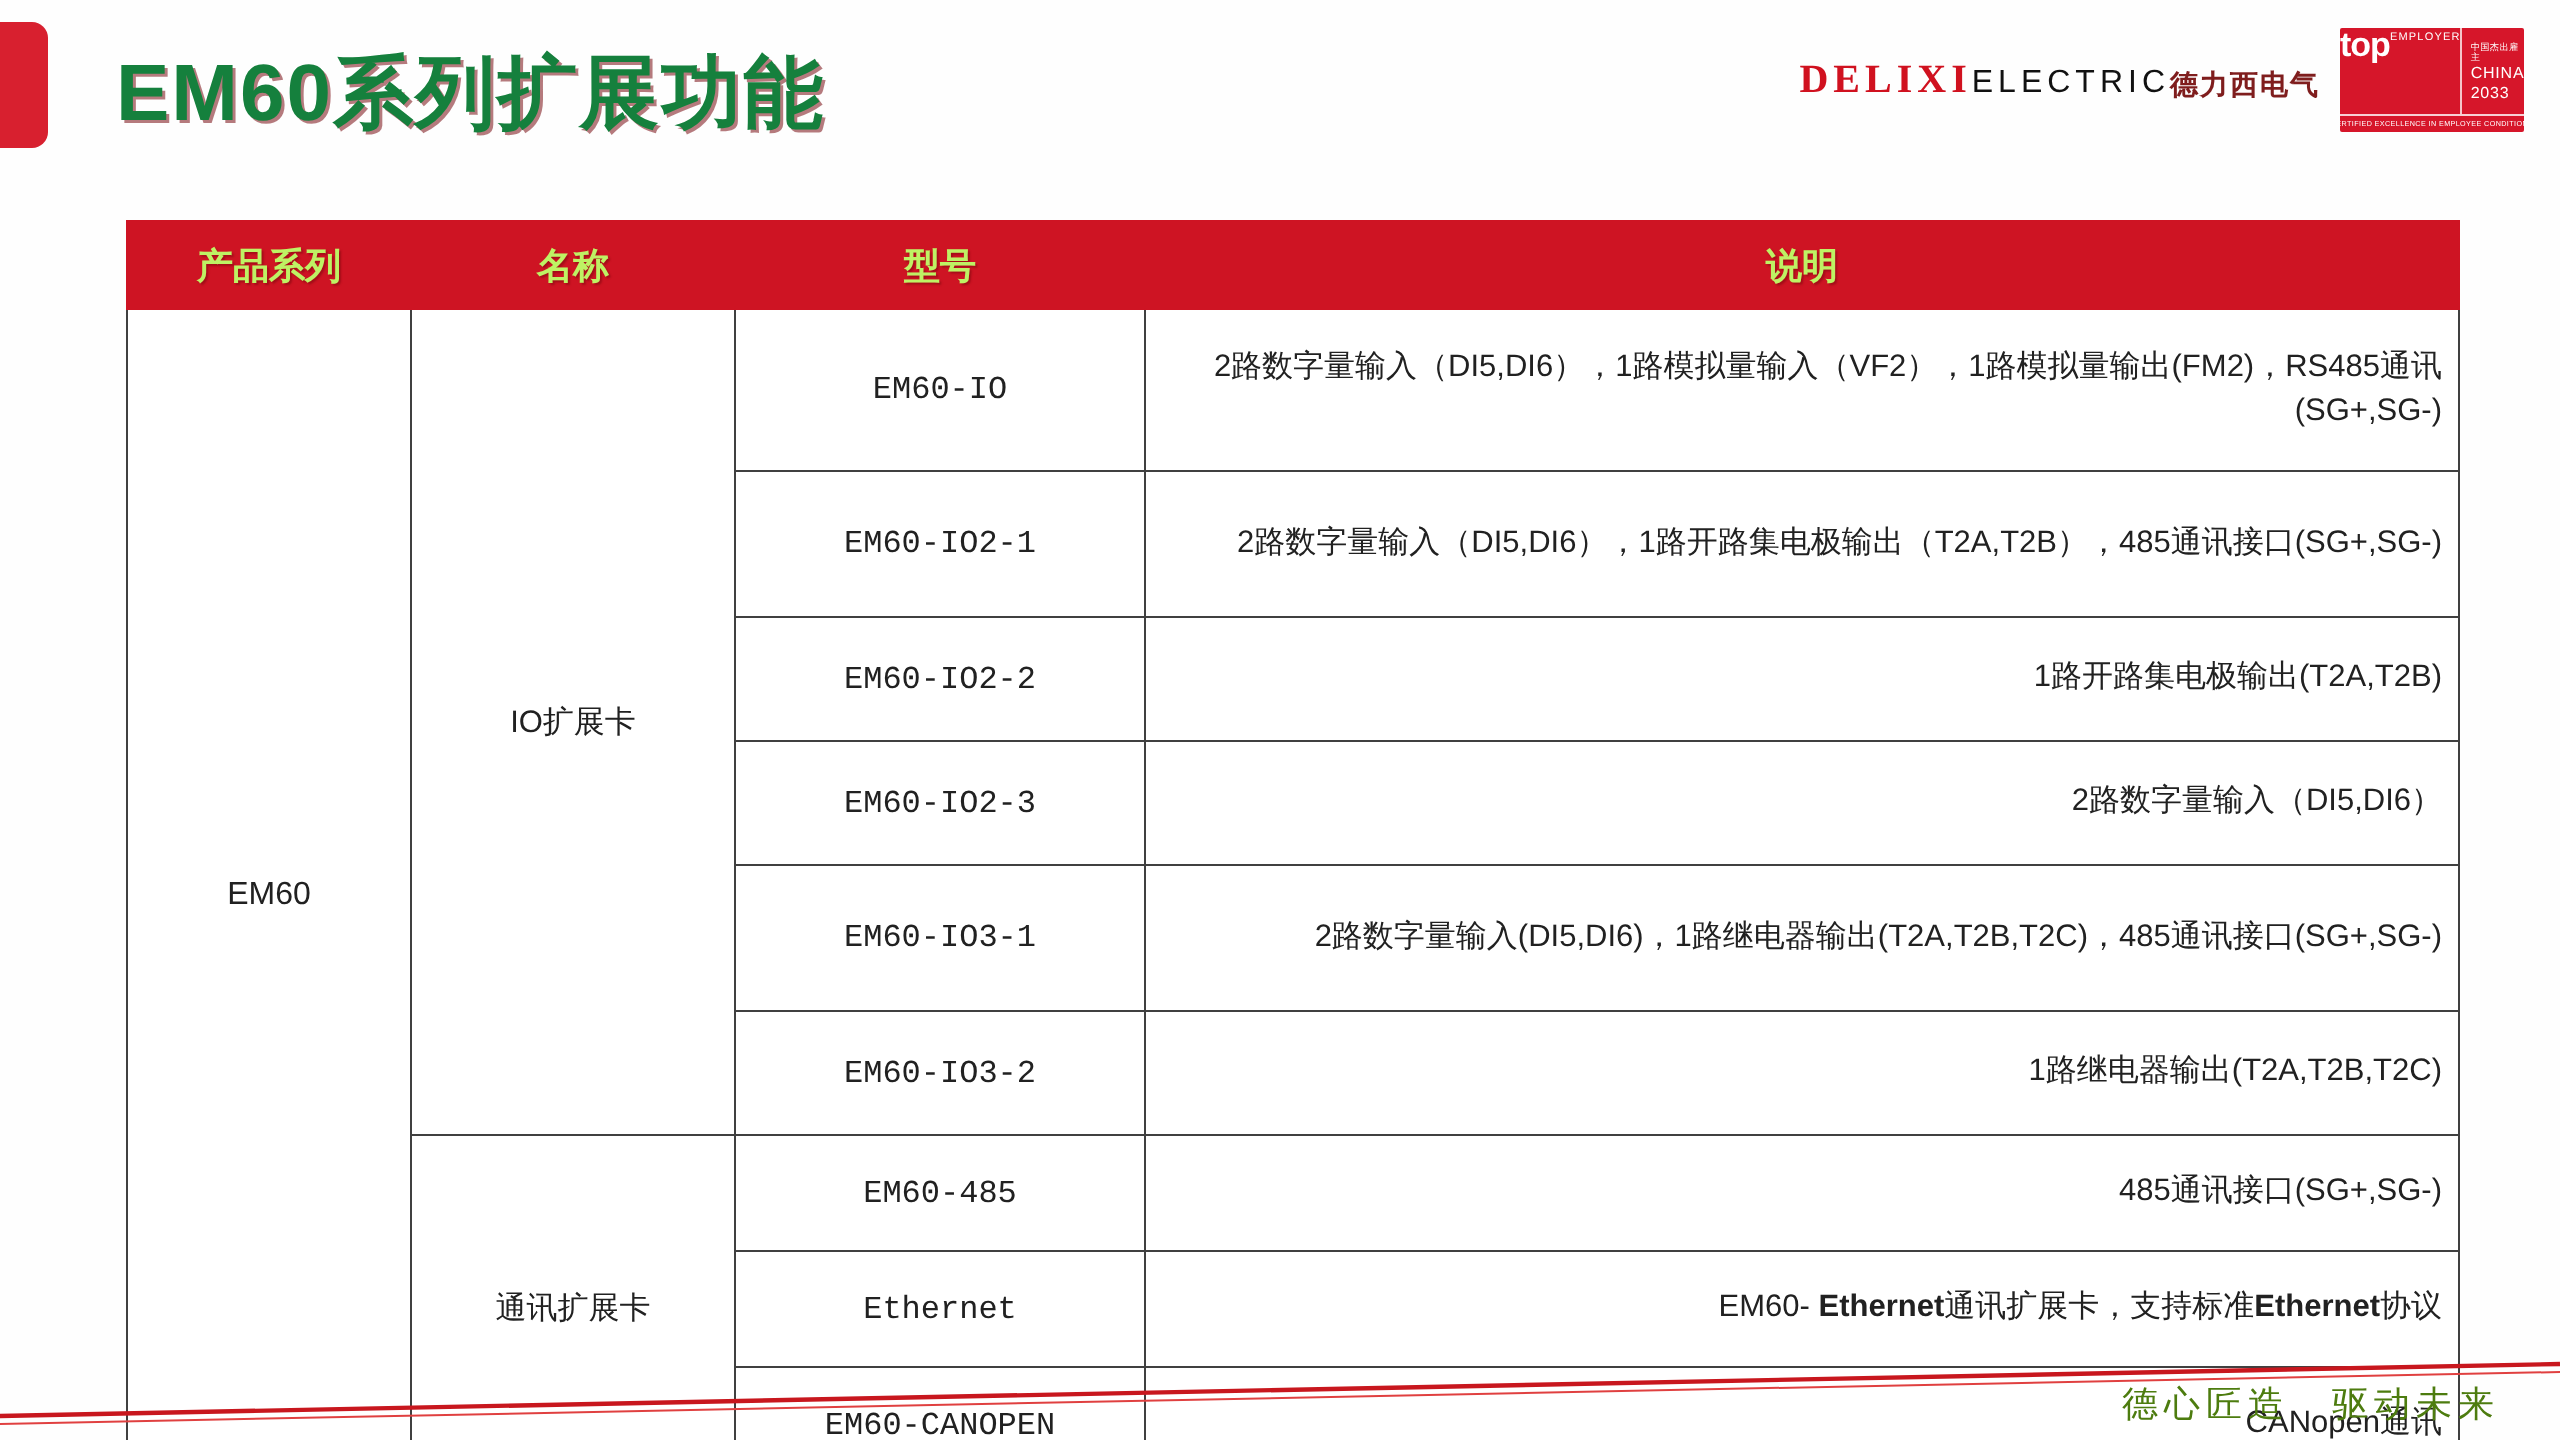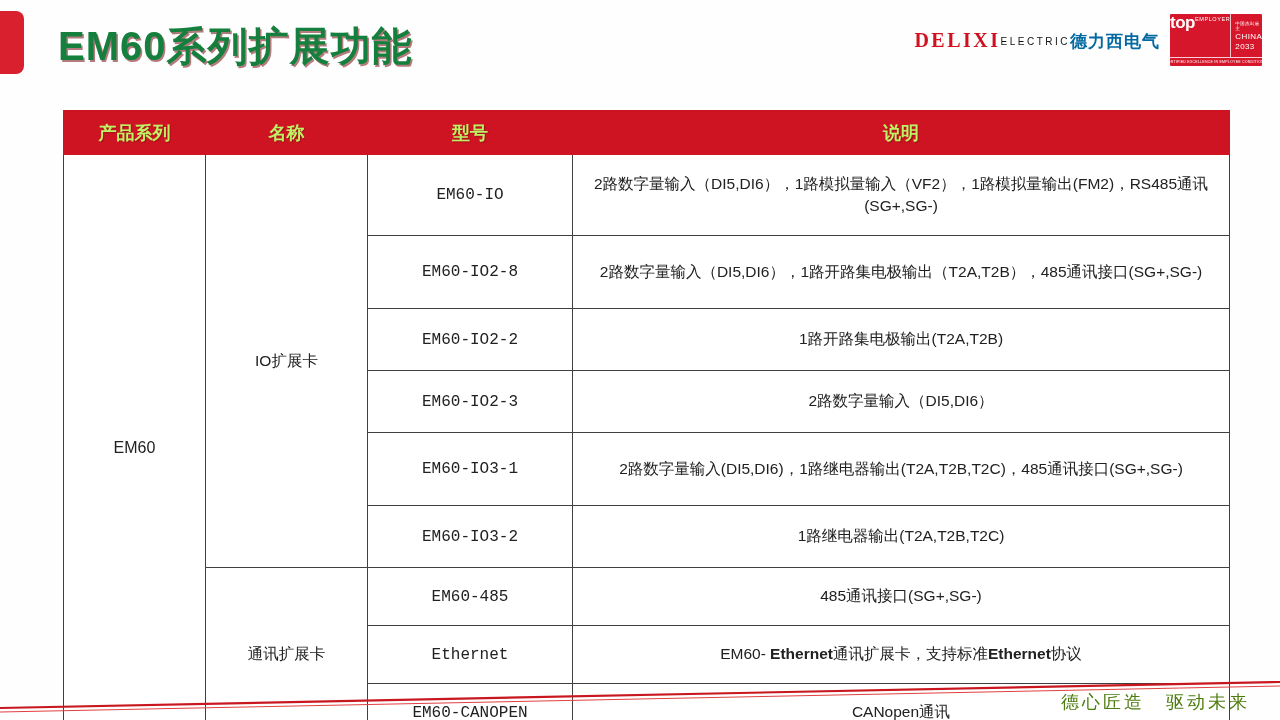--- a/index.html
+++ b/index.html
@@ -26,22 +26,22 @@
     white-space:nowrap;
   }
 
   
   .logo-wrap{position:absolute;right:18px;top:14px;display:flex;align-items:center;gap:10px;}
   .delixi{display:flex;flex-direction:row;align-items:center;line-height:1;}
   .delixi-en{
     font-size:20px;font-weight:bold;color:#d0111f;letter-spacing:2.5px;
     font-family:"Liberation Serif","DejaVu Serif",serif;
   }
-  .delixi-sub{font-size:10px;color:#111;letter-spacing:2.5px;margin-top:3px;text-align:right;}
-  .delixi-cn{font-size:17px;font-weight:bold;color:#0369a1;letter-spacing:1px;margin-top:3px;}
+  .delixi-sub{font-size:16px;color:#111;letter-spacing:2.5px;margin-top:3px;text-align:right;}
+  .delixi-cn{font-size:14px;font-weight:bold;color:#7f1d1d;letter-spacing:1px;margin-top:3px;}
 
   .top-badge{
     width:92px;height:52px;background:#d6162a;position:relative;
     display:flex;flex-direction:column;justify-content:flex-start;
     border-radius:1px;overflow:hidden;
   }
   .badge-main{display:flex;flex:1;}
   .badge-left{
     flex:1.15;display:flex;align-items:flex-start;justify-content:center;
     border-right:1px solid rgba(255,255,255,.75);
@@ -71,21 +71,21 @@
     text-align:center;vertical-align:middle;
     color:#212121;font-size:15.5px;
     padding:6px 8px;background:#fff;
   }
   .tbl thead th{
     background:#ce1423;color:#bef264;font-size:18px;font-weight:bold;
     height:43px;padding:0;border:1px solid #ce1423;
     text-shadow:1px 1px 1px rgba(110,6,12,.45);
     margin-top:47px;
   }
-  td.desc{font-size:15.5px;line-height:1.45;}
+  td.desc{font-size:15.5px;line-height:1.45;text-align:right;}
   td.model{font-size:16px;font-family:Liberation Mono, monospace;}
   td.name-cell{font-size:15.5px;}
   td.series-cell{font-size:16px;}
   .b{font-weight:bold;}
 
   
   .footer-line{
     position:absolute;left:0;bottom:0;width:1280px;height:60px;overflow:hidden;
   }
   .footer-text{
@@ -140,21 +140,21 @@
       </tr>
     </thead>
     <tbody>
       <tr>
         <td class="series-cell" rowspan="9">EM60</td>
         <td class="name-cell" rowspan="6">IO扩展卡</td>
         <td class="model" style="height:68px">EM60-IO</td>
         <td class="desc">2路数字量输入（DI5,DI6），1路模拟量输入（VF2），1路模拟量输出(FM2)，RS485通讯(SG+,SG-)</td>
       </tr>
       <tr>
-        <td class="model" style="height:60px">EM60-IO2-8</td>
+        <td class="model" style="height:60px">EM60-IO2-1</td>
         <td class="desc">2路数字量输入（DI5,DI6），1路开路集电极输出（T2A,T2B），485通讯接口(SG+,SG-)</td>
       </tr>
       <tr>
         <td class="model" style="height:49px">EM60-IO2-2</td>
         <td class="desc">1路开路集电极输出(T2A,T2B)</td>
       </tr>
       <tr>
         <td class="model" style="height:49px">EM60-IO2-3</td>
         <td class="desc">2路数字量输入（DI5,DI6）</td>
       </tr>

